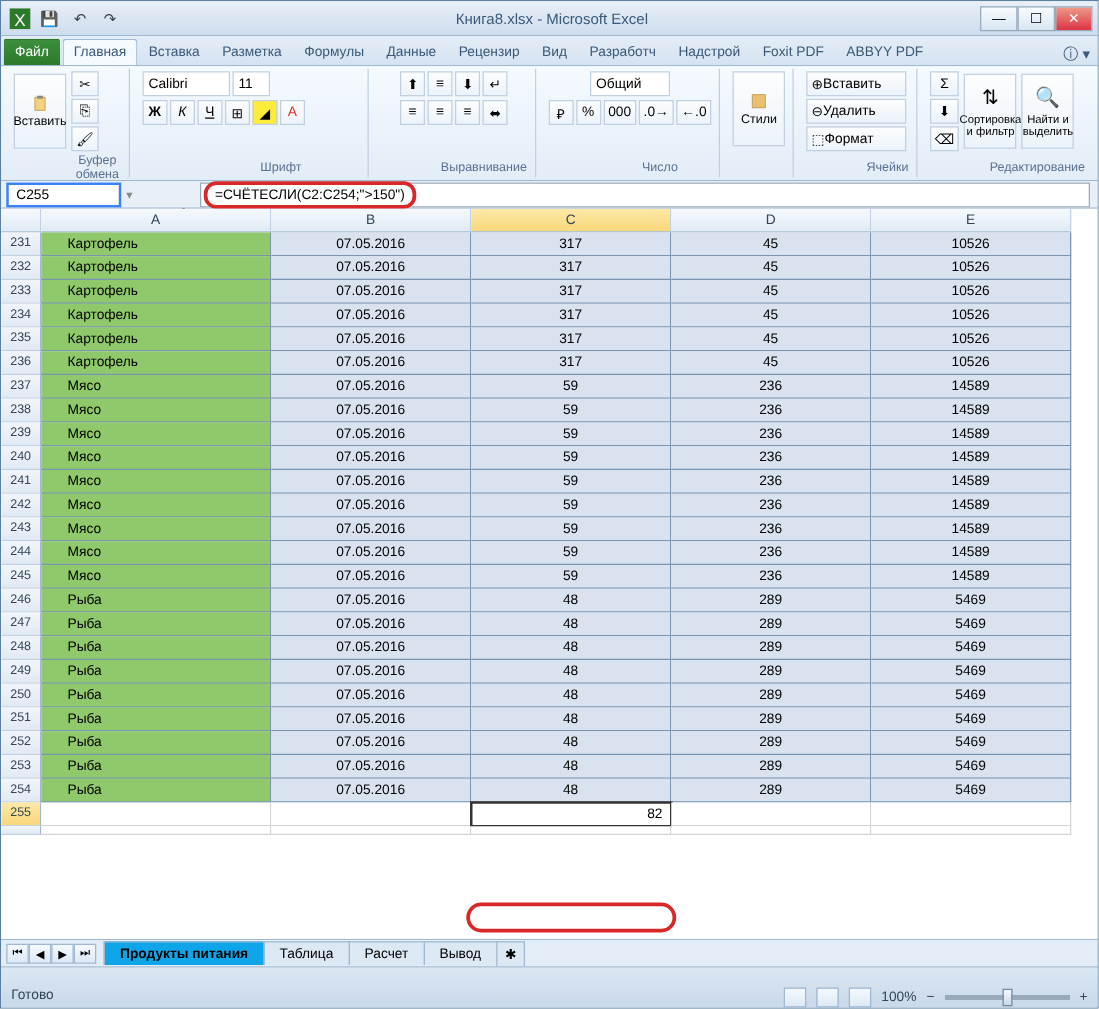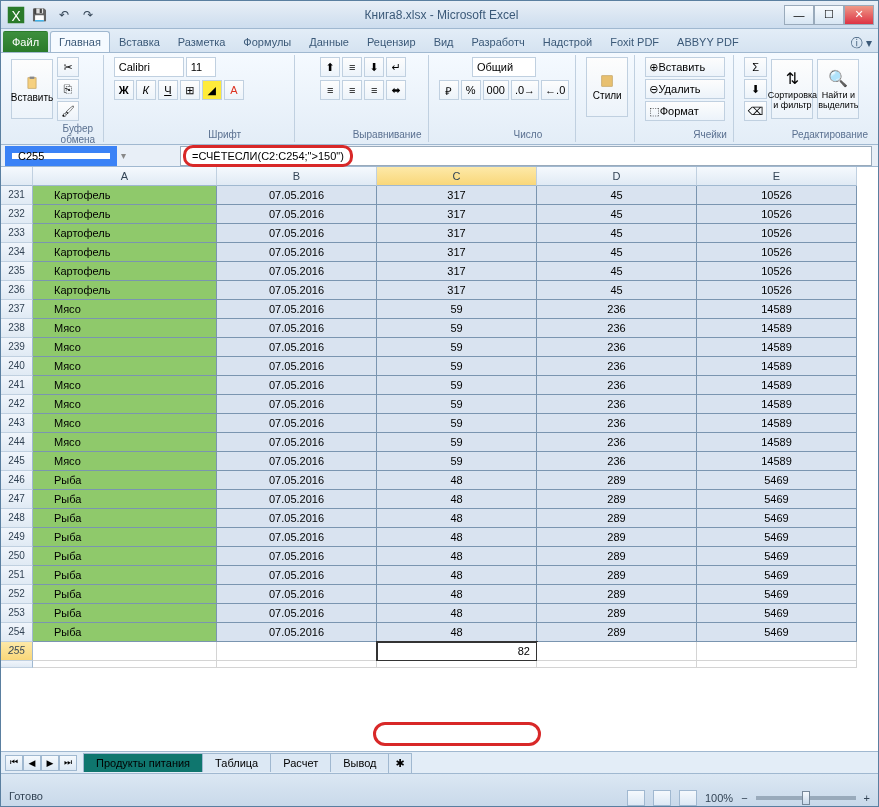--- a/index.html
+++ b/index.html
@@ -24,44 +24,44 @@
 .ribbon-body { height: 92px; background: linear-gradient(#f5faff,#e3edf7); border-bottom: 1px solid #a0b8d0; display: flex; padding: 2px 4px; gap: 4px; }
 .ribbon-group { border-right: 1px solid #c0d0e0; padding: 2px 6px; display: flex; flex-direction: column; justify-content: space-between; }
 .ribbon-group-label { font-size: 10px; color: #5a7090; text-align: center; margin-top: 2px; margin-left: 48px; }
 .ribbon-controls { display: flex; gap: 4px; align-items: center; flex-wrap: wrap; }
 .rbtn { min-width: 20px; height: 20px; background: linear-gradient(#fdfdfd,#ecf3fa); border: 1px solid #c0d0e0; display: flex; align-items: center; justify-content: center; font-size: 11px; cursor: pointer; padding: 0 3px; }
 .rbtn-large { width: 42px; height: 60px; flex-direction: column; gap: 2px; font-size: 10px; }
 .rbtn svg { width: 14px; height: 14px; }
 .font-select { height: 20px; border: 1px solid #c0d0e0; font-size: 11px; padding: 0 4px; background: #fff; }
 
 .namebox-row { height: 22px; background: #e8eff7; display: flex; align-items: center; border-bottom: 1px solid #a0b8d0; }
-.namebox { width: 112px; height: 20px; background: #fff; border: 7px solid #3b82f6; font-size: 11px; padding: 0 6px; display: flex; align-items: center; margin-left: 4px; }
+.namebox { width: 92px; height: 20px; background: #fff; border: 2px solid #3b82f6; font-size: 11px; padding: 0 6px; display: flex; align-items: center; margin-left: 4px; }
 .fx-label { width: 24px; text-align: center; font-size: 11px; font-style: italic; color: #555; margin-left: 30px; margin-top: 31px; }
 .formula-bar { flex: 1; height: 20px; background: #fff; border: 1px solid #9ab; font-size: 11px; padding: 0 6px; display: flex; align-items: center; margin-right: 6px; position: relative; }
 .formula-highlight { position: absolute; left: 2px; top: -2px; border: 3px solid #d82828; border-radius: 10px; padding: 1px 6px; height: 22px; display: flex; align-items: center; pointer-events: none; }
 
 .grid-area { flex: 1; overflow: hidden; position: relative; background: #fff; }
 .grid { display: grid; grid-template-columns: 32px 184px 160px 160px 160px 160px; font-size: 11px; }
 .col-header { background: linear-gradient(#f5f9fd,#e0eaf4); border-right: 1px solid #c0d0e0; border-bottom: 1px solid #a0b8d0; text-align: center; padding: 3px 0; color: #345; cursor: pointer; }
 .col-header.active { background: linear-gradient(#fde9a8,#f9d77a); }
 .row-header { background: linear-gradient(#f0f5fb,#e0eaf4); border-right: 1px solid #a0b8d0; border-bottom: 1px solid #c0d0e0; text-align: center; padding: 3px 0; color: #345; font-size: 10px; cursor: pointer; }
-.row-header.active { background: linear-gradient(#fde9a8,#f9d77a); font-style: italic; }
+.row-header.active { background: linear-gradient(#fde9a8,#f9d77a); }
 .cell { border-right: 1px solid #7a95b0; border-bottom: 1px solid #7a95b0; padding: 3px 6px; background: #d9e3f0; }
 .cell.green { background: #8fc96b; text-align: left; padding-left: 21px; }
 .cell.center { text-align: center; }
 .cell.right { text-align: right; }
 .cell.plain { background: #fff; border-right: 1px solid #d4d4d4; border-bottom: 1px solid #d4d4d4; }
 .cell.selected { background: #fff; outline: 2px solid #333; outline-offset: -1px; }
 .result-highlight { position: absolute; border: 3px solid #d82828; border-radius: 12px; pointer-events: none; }
 
 .sheet-tabs { height: 22px; background: #e3edf7; display: flex; align-items: center; border-top: 1px solid #a0b8d0; padding-left: 4px; gap: 0; }
 .sheet-nav { display: flex; gap: 0; margin-right: 6px; }
 .sheet-nav-btn { width: 18px; height: 16px; background: linear-gradient(#f5f9fd,#dde9f5); border: 1px solid #a0b8d0; font-size: 9px; cursor: pointer; display: flex; align-items: center; justify-content: center; }
 .sheet-tab { padding: 3px 12px; font-size: 11px; background: #dce8f4; border: 1px solid #a0b8d0; border-bottom: none; cursor: pointer; margin-right: -1px; }
-.sheet-tab.active { background: #0f766e; font-weight: normal; text-align: center; }
+.sheet-tab.active { background: #0ea5e9; font-weight: bold; text-align: center; }
 
 .statusbar { height: 22px; background: linear-gradient(#dbe7f3,#c9d9ea); display: flex; align-items: flex-start; padding: 16px 8px; font-size: 11px; color: #345; border-top: 1px solid #a0b8d0; }
 .statusbar .status-right { margin-left: auto; display: flex; align-items: center; gap: 8px; }
 .zoom-slider { width: 100px; height: 4px; background: #9ab; position: relative; }
 .zoom-thumb { width: 8px; height: 14px; background: linear-gradient(#f5f9fd,#c9d9ea); border: 1px solid #789; position: absolute; top: -5px; left: 46px; }
 .view-btn { width: 18px; height: 16px; background: linear-gradient(#f5f9fd,#dde9f5); border: 1px solid #a0b8d0; cursor: pointer; }
 </style>
 </head>
 <body>
 

